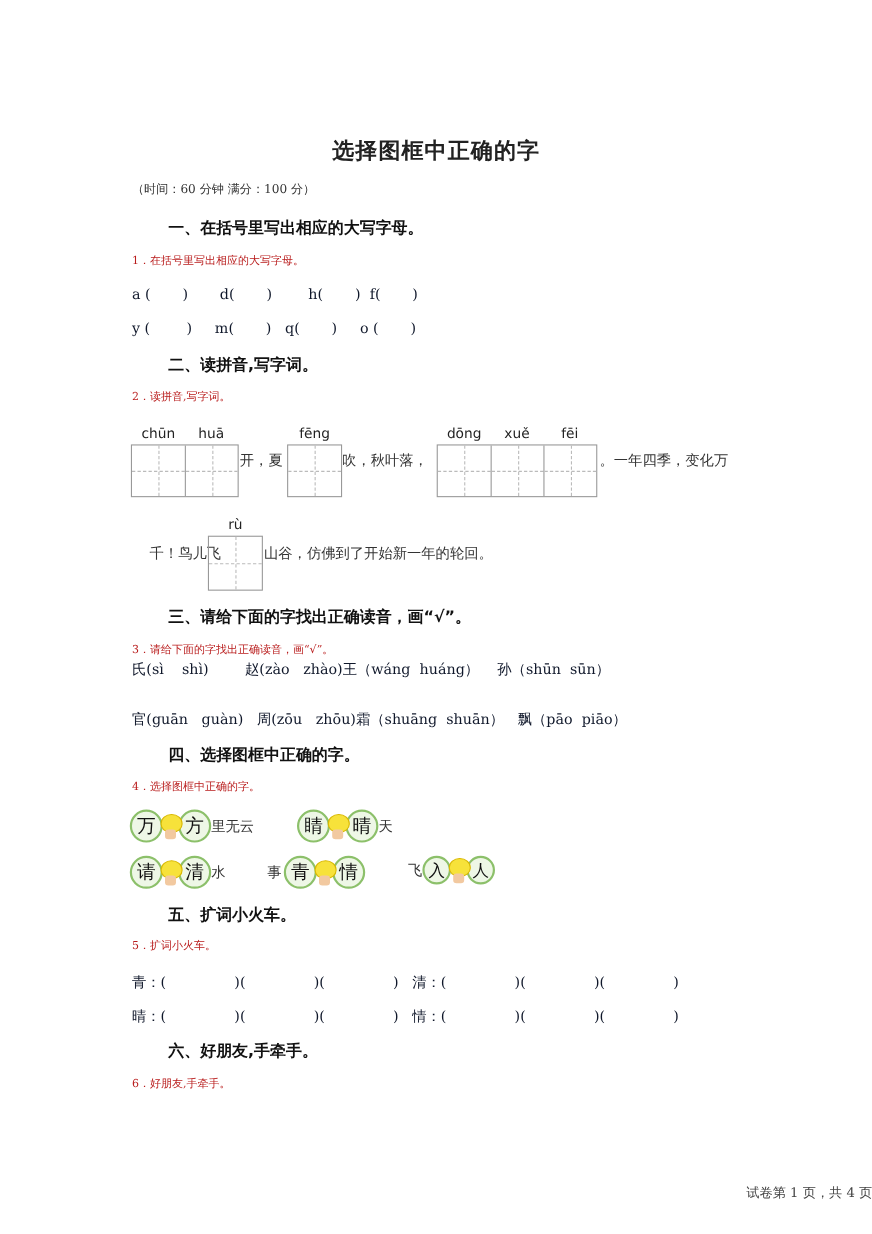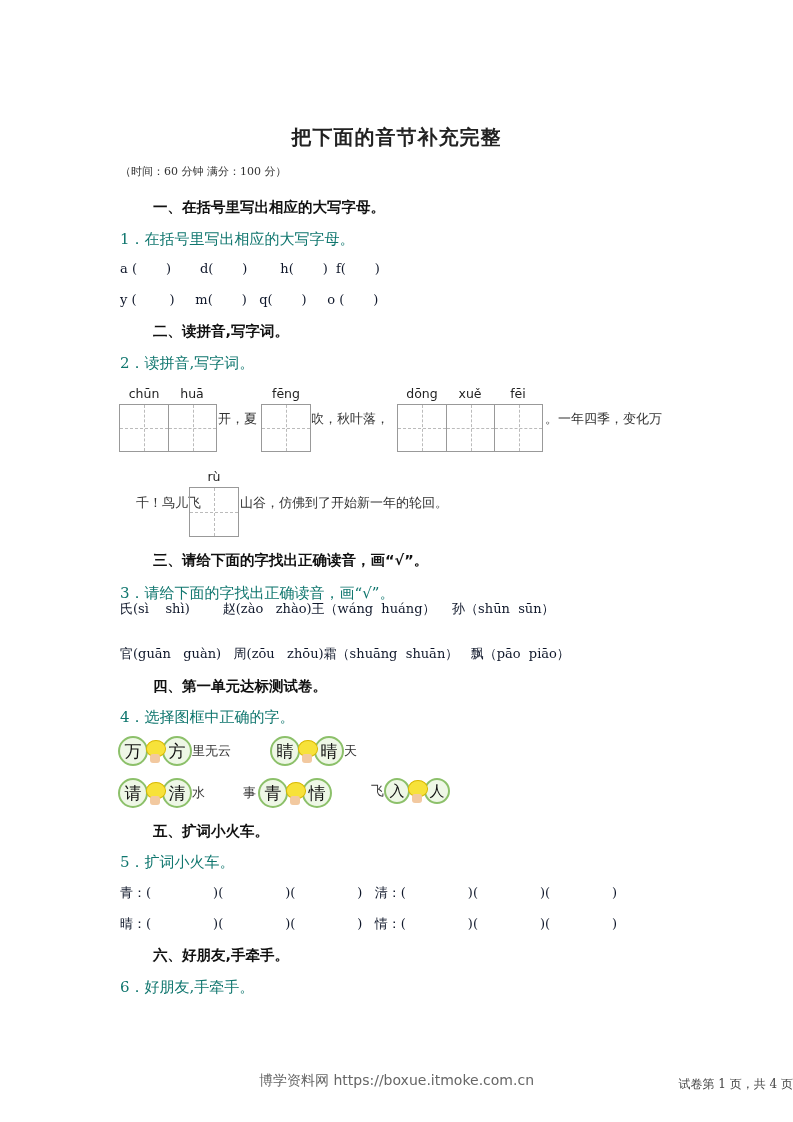--- a/index.html
+++ b/index.html
@@ -3,21 +3,21 @@
 <meta charset="utf-8">
 <style>
   html,body{margin:0;padding:0;background:#fff;}
   body{width:793px;height:1122px;position:relative;overflow:hidden;
        font-family:"DejaVu Serif","Liberation Serif",serif;color:#222;}
   .abs{position:absolute;}
   .title{left:0;width:793px;top:124px;text-align:center;font-size:20px;font-weight:bold;
          font-family:"DejaVu Sans","Liberation Sans",sans-serif;letter-spacing:1px;}
   .meta{left:120px;top:164px;font-size:11px;color:#333;}
   .h{left:120px;font-size:14.5px;font-weight:bold;font-family:"DejaVu Sans","Liberation Sans",sans-serif;color:#111;margin-left:33px;}
-  .q{left:120px;font-size:15px;color:#0f766e;}
+  .q{left:120px;font-size:10px;color:#b91c1c;}
   .row{left:120px;font-size:13px;color:#0f172a;white-space:pre;}
   .py{font-family:"DejaVu Sans","Liberation Sans",sans-serif;font-size:12.5px;color:#222;position:absolute;text-align:center;}
   .grid{position:absolute;border:1px solid #999;height:48px;display:flex;box-sizing:border-box;}
   .cell{width:48px;height:100%;position:relative;box-sizing:border-box;}
   .cell+.cell{border-left:1px solid #999;}
   .cell:before{content:"";position:absolute;left:50%;top:0;bottom:0;border-left:1px dashed #bbb;}
   .cell:after{content:"";position:absolute;top:50%;left:0;right:0;border-top:1px dashed #bbb;}
   .txt{position:absolute;font-size:13px;color:#333;white-space:nowrap;}
   .circ{display:inline-block;width:26px;height:26px;border:2px solid #8cc06a;border-radius:50%;
         background:#eef7e6;text-align:center;line-height:26px;font-size:17px;color:#111;vertical-align:middle;
@@ -26,21 +26,21 @@
   .cat .head{position:absolute;left:3px;top:2px;width:18px;height:15px;background:#f7e23a;border-radius:50% 50% 45% 45%;border:1px solid #d9b800;}
   .cat .body{position:absolute;left:7px;top:16px;width:10px;height:9px;background:#f2c9a0;border-radius:3px;}
   .opt{position:absolute;white-space:nowrap;display:flex;align-items:center;font-size:13px;color:#333;}
   .footer{left:0;width:793px;top:1072px;text-align:center;font-size:14px;color:#666;
           font-family:"DejaVu Sans","Liberation Sans",sans-serif;}
   .footer .pg{position:absolute;left:0;width:793px;top:4px;text-align:right;font-family:"DejaVu Serif",serif;font-size:12px;color:#444;}
 </style>
 </head>
 <body>
 
-<div class="abs title">把下面的音节补充完整</div>
+<div class="abs title">选择图框中正确的字</div>
 <div class="abs meta">（时间：60 分钟   满分：100 分）</div>
 
 <div class="abs h" style="top:198px">一、在括号里写出相应的大写字母。</div>
 <div class="abs q" style="top:230px">1．在括号里写出相应的大写字母。</div>
 <div class="abs row" style="top:261px">a (       )       d(       )        h(       )  f(       )</div>
 <div class="abs row" style="top:292px">y (        )     m(       )   q(       )     o (       )</div>
 
 <div class="abs h" style="top:322px">二、读拼音,写字词。</div>
 <div class="abs q" style="top:354px">2．读拼音,写字词。</div>
 
@@ -73,21 +73,21 @@
 <div class="grid" style="left:189px;top:487px;height:50px">
     <div class="cell"></div>
   </div>
 <div class="txt" style="left:240px;top:494px">山谷，仿佛到了开始新一年的轮回。</div>
 
 <div class="abs h" style="top:551px">三、请给下面的字找出正确读音，画“√”。</div>
 <div class="abs q" style="top:584px">3．请给下面的字找出正确读音，画“√”。</div>
 <div class="abs row" style="top:600px">氏(sì    shì)        赵(zào   zhào)王（wáng  huáng）    孙（shūn  sūn）</div>
 <div class="abs row" style="top:645px">官(guān   guàn)   周(zōu   zhōu)霜（shuāng  shuān）   飘（pāo  piāo）</div>
 
-<div class="abs h" style="top:677px">四、第一单元达标测试卷。</div>
+<div class="abs h" style="top:677px">四、选择图框中正确的字。</div>
 <div class="abs q" style="top:708px">4．选择图框中正确的字。</div>
 
 <div class="opt" style="left:118px;top:736px">
   <span class="circ">万</span>
   <span class="cat">
       <span class="head"></span>
       <span class="body"></span>
     </span>
   <span class="circ">方</span>
   <span>里无云</span>
@@ -132,14 +132,13 @@
 <div class="abs h" style="top:822px">五、扩词小火车。</div>
 <div class="abs q" style="top:853px">5．扩词小火车。</div>
 <div class="abs row" style="top:884px">青：(               )(               )(               )   清：(               )(               )(               )</div>
 <div class="abs row" style="top:915px">晴：(               )(               )(               )   情：(               )(               )(               )</div>
 
 <div class="abs h" style="top:946px">六、好朋友,手牵手。</div>
 <div class="abs q" style="top:978px">6．好朋友,手牵手。</div>
 
 <div class="abs footer">
   <span class="pg">试卷第 1 页，共 4 页</span>
-  <span style="position:relative">博学资料网 https://boxue.itmoke.com.cn</span>
 </div>
 
 </body></html>

